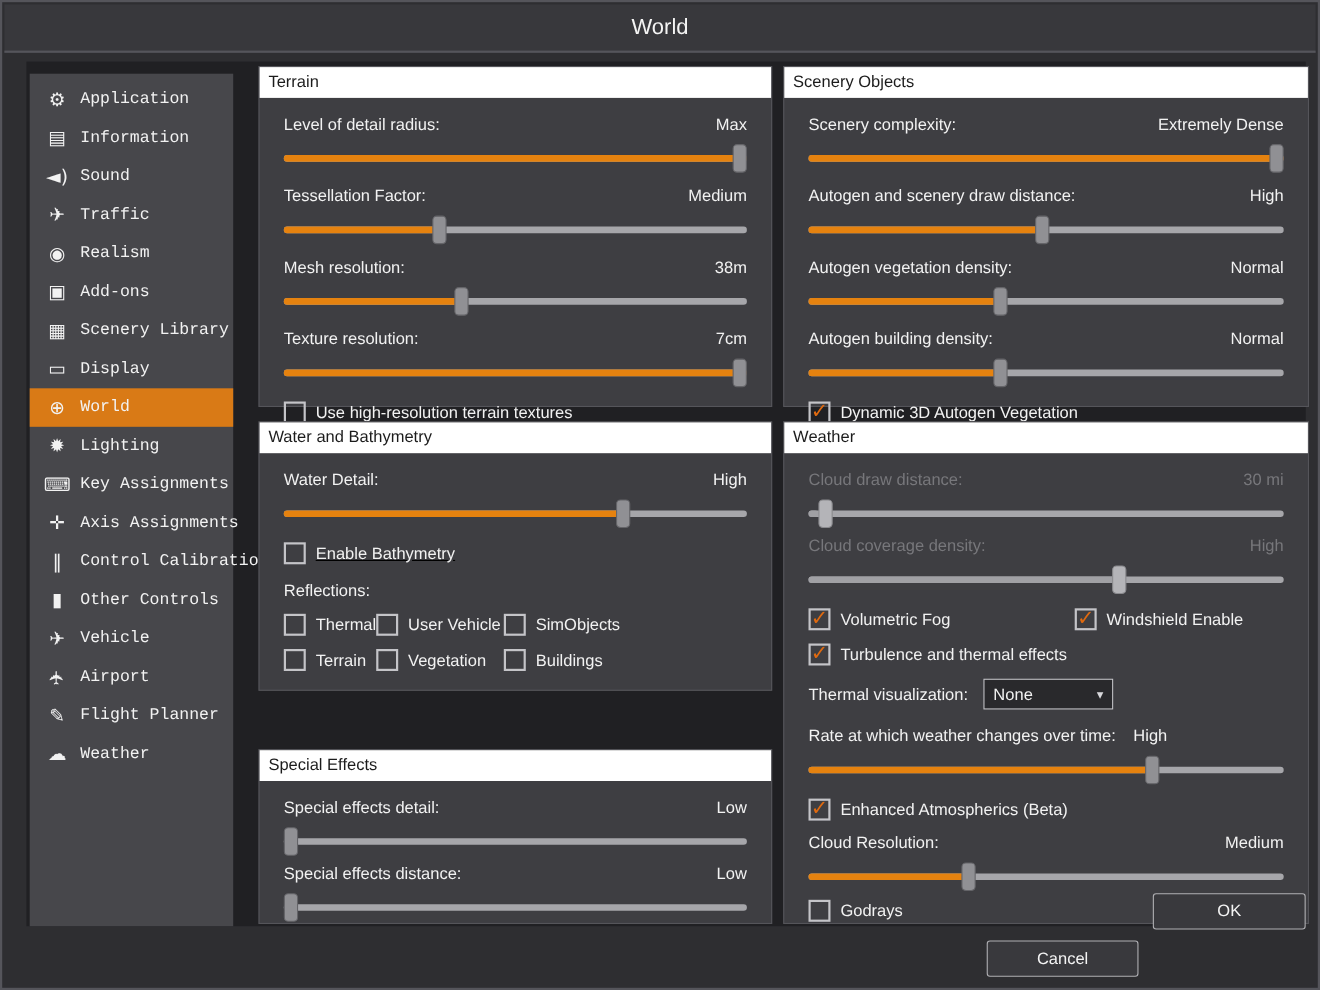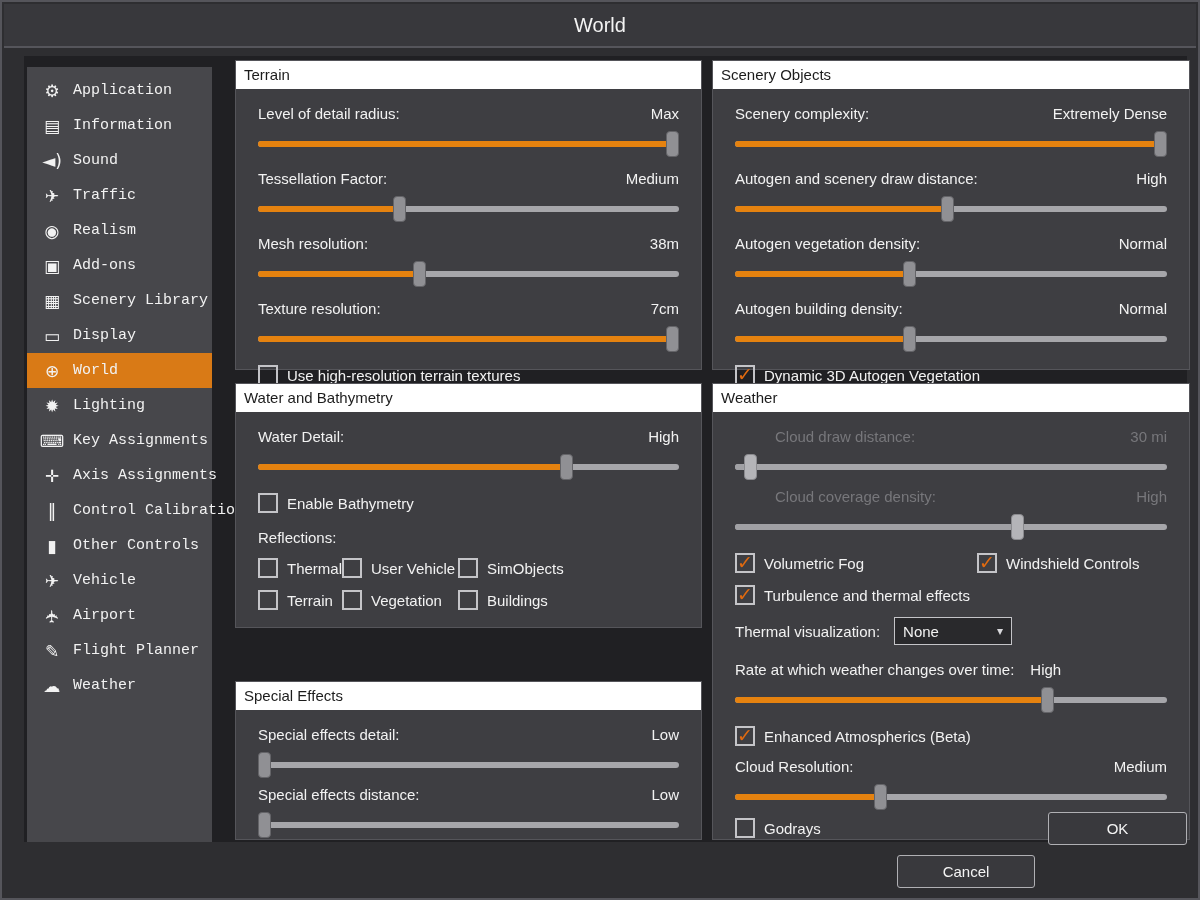--- a/index.html
+++ b/index.html
@@ -19,21 +19,21 @@
   .panel{position:absolute;background:#3e3e42;border:1px solid #55555a;}
   .panel-header{height:28px;background:#ffffff;color:#1c1c1c;font-size:15px;line-height:28px;padding-left:8px;}
   .panel-body{padding:16px 22px 0 22px;}
   .srow{margin-bottom:13px;}
   .srow-head{display:flex;justify-content:space-between;color:#f2f2f2;font-size:15px;margin-bottom:9px;}
   .srow-head.inline{justify-content:flex-start;gap:16px;}
   .slider{position:relative;height:26px;cursor:pointer;}
   .track{position:absolute;left:0;right:0;top:10px;height:6px;background:#a6a6aa;border-radius:3px;}
   .fill{position:absolute;left:0;top:10px;height:6px;background:#e5820f;border-radius:3px;}
   .thumb{position:absolute;top:0;width:13px;height:26px;background:#909094;border:1px solid #646468;border-radius:4px;}
-  .srow.disabled .srow-head{color:#77777b;margin-left:40px;}
+  .srow.disabled .srow-head{color:#77777b;}
   .srow.disabled .fill{background:#a0a0a4;}
   .srow.disabled .thumb{background:#b4b4b8;border-color:#8a8a8e;}
   .srow.tight{margin-bottom:8px;}
   
   .cb{display:flex;align-items:center;cursor:pointer;margin-bottom:12px;}
   .cb .box{width:20px;height:20px;border:2px solid #c4c4c8;margin-right:9px;position:relative;flex:0 0 auto;}
   .cb .tick{position:absolute;left:0px;top:-4px;color:#e06a10;font-size:19px;font-weight:bold;display:none;font-family:"DejaVu Sans",sans-serif;}
   .cb.checked .tick{display:block;}
   .cb .cbl{color:#f2f2f2;font-size:15px;white-space:nowrap;}
   .refl-label{color:#f2f2f2;font-size:15px;margin:16px 0 12px 0;}
@@ -254,21 +254,21 @@
         <div class="srow-head">
           <span>Water Detail:</span>
           <span>High</span>
         </div>
         <div class="slider">
           <div class="track"></div>
           <div class="fill" style="width: 74%;"></div>
           <div class="thumb" style="left: calc(74% - 10px);"></div>
         </div>
       </div>
-      <label class="cb" style="margin-top:6px;">
+      <label class="cb" style="margin-top:6px;text-decoration:underline;">
         <span class="box"></span>
         <span class="cbl">Enable Bathymetry</span>
       </label>
       <div class="refl-label">Reflections:</div>
       <div class="refl-row">
         <label class="cb">
           <span class="box"></span>
           <span class="cbl">Thermal</span>
         </label>
         <label class="cb">
@@ -354,21 +354,21 @@
         <label class="cb checked">
           <span class="box">
               <span class="tick">✓</span>
             </span>
           <span class="cbl">Volumetric Fog</span>
         </label>
         <label class="cb checked">
           <span class="box">
               <span class="tick">✓</span>
             </span>
-          <span class="cbl">Windshield Controls</span>
+          <span class="cbl">Windshield Enable</span>
         </label>
       </div>
       <label class="cb checked">
         <span class="box">
             <span class="tick">✓</span>
           </span>
         <span class="cbl">Turbulence and thermal effects</span>
       </label>
       <div class="dd-row">
         <span class="dd-label">Thermal visualization:</span>

